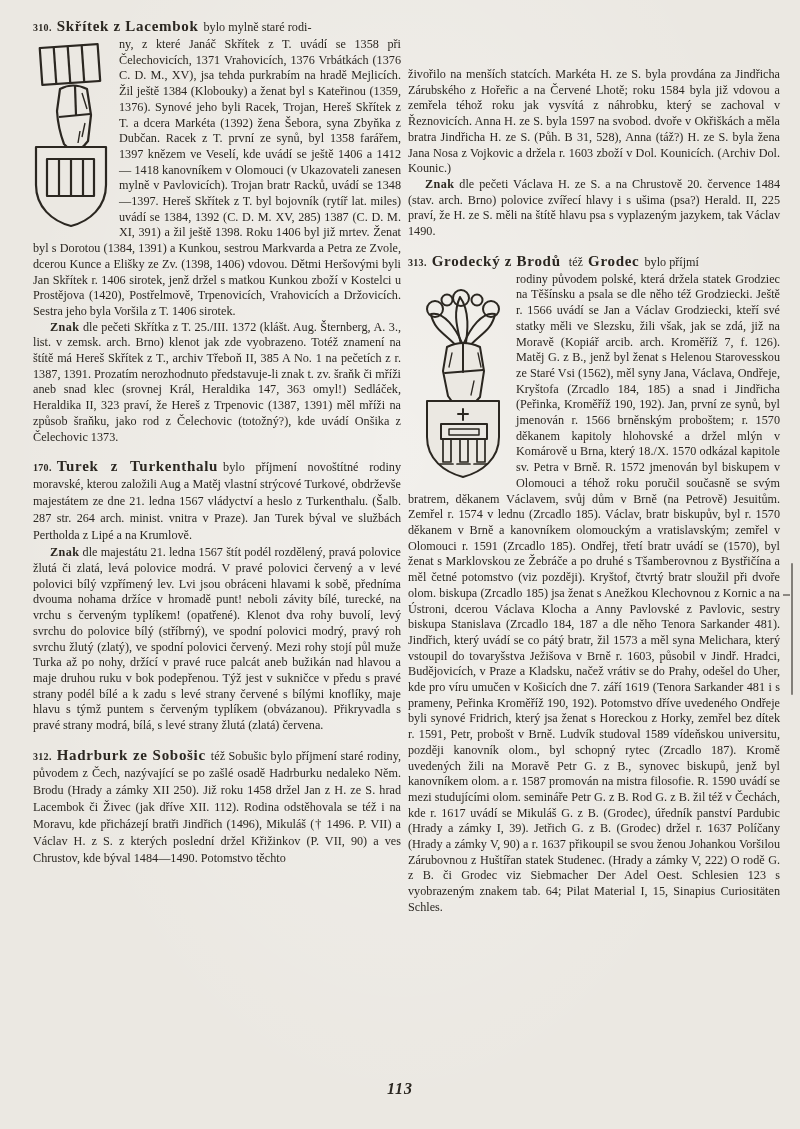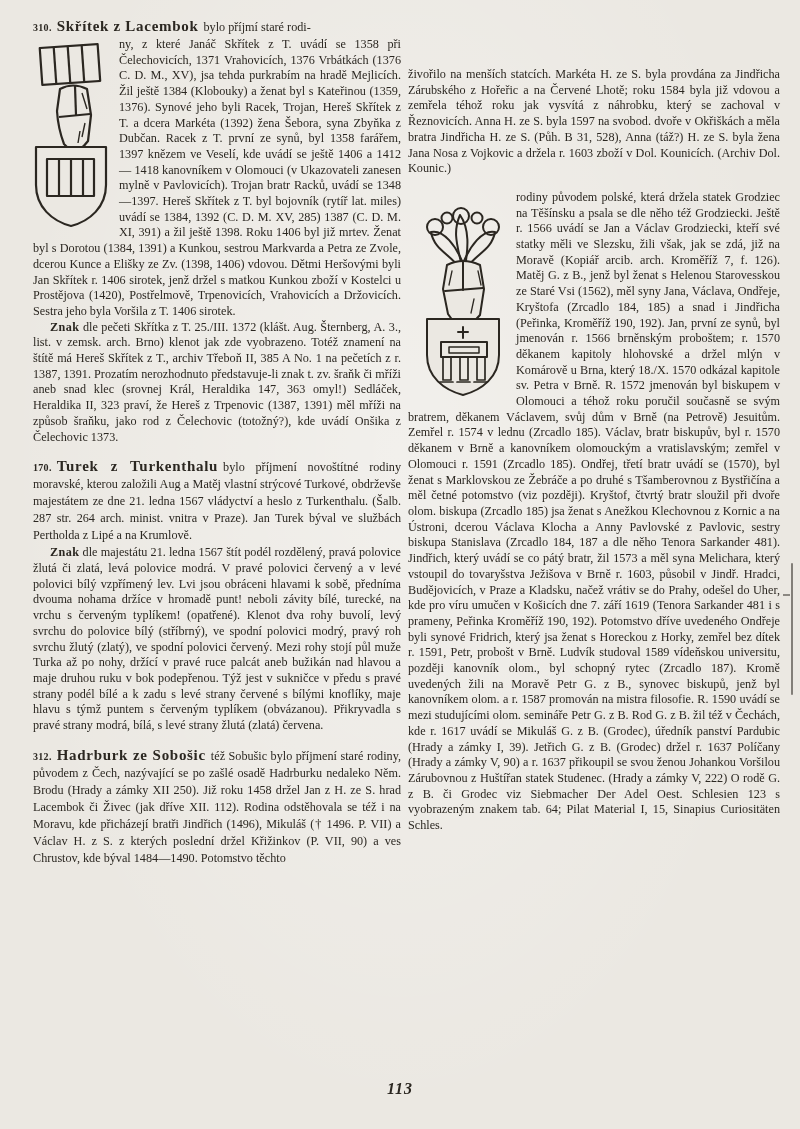--- a/index.html
+++ b/index.html
@@ -47,21 +47,21 @@
   }
 </style>
 </head>
 <body>
 
 <div class="page">
 
   <div class="col col-left">
 
     <div class="entry">
-      <p class="head"><b class="eno">310.</b><b class="ename">Skřítek z Lacembok</b><span>bylo příjmí staré rodi-</span></p>
+      <p class="head"><b class="eno">310.</b><b class="ename">Skřítek z Lacembok</b><span>bylo mylně staré rodi-</span></p>
       <div class="body">
         <div class="crest crest-310">
           <svg viewBox="0 0 76 192" xmlns="http://www.w3.org/2000/svg">
             <g fill="none" stroke="#2b2721" stroke-width="2.2" stroke-linejoin="round">
 
               <g transform="rotate(-4 37 26)">
                 <rect x="8" y="7" width="58" height="37" fill="#ebe8e2"></rect>
                 <line x1="22" y1="7" x2="22" y2="44"></line>
                 <line x1="36" y1="7" x2="36" y2="44"></line>
                 <line x1="50" y1="7" x2="50" y2="44"></line>
@@ -92,22 +92,24 @@
 
     <div class="entry">
       <p class="head"><b class="eno">312.</b><b class="ename">Hadrburk ze Sobošic</b><span>též Sobušic bylo příjmení staré rodiny, původem z Čech, nazývající se po zašlé osadě Hadrburku nedaleko Něm. Brodu (Hrady a zámky XII 250). Již roku 1458 držel Jan z H. ze S. hrad Lacembok či Živec (jak dříve XII. 112). Rodina odstěhovala se též i na Moravu, kde přicházejí bratři Jindřich (1496), Mikuláš († 1496. P. VII) a Václav H. z S. z kterých poslední držel Křižinkov (P. VII, 90) a ves Chrustov, kde býval 1484—1490. Potomstvo těchto</span></p>
     </div>
 
   </div>
 
   <div class="col col-right">
 
     <p class="cont-para"><span>živořilo na menších statcích. Markéta H. ze S. byla provdána za Jindřicha Zárubského z Hořeřic a na Červené Lhotě; roku 1584 byla již vdovou a zemřela téhož roku jak vysvítá z náhrobku, který se zachoval v Řeznovicích. Anna H. ze S. byla 1597 na svobod. dvoře v Okřiškách a měla bratra Jindřicha H. ze S. (Půh. B 31, 528), Anna (táž?) H. ze S. byla žena Jana Nosa z Vojkovic a držela r. 1603 zboží v Dol. Kounicích. (Archiv Dol. Kounic.)</span></p>
+    <p class="znak"><b>Znak</b><span> dle pečeti Václava H. ze S. a na Chrustově 20. července 1484 (stav. arch. Brno) polovice zvířecí hlavy i s ušima (psa?) Herald. II, 225 praví, že H. ze S. měli na štítě hlavu psa s vyplazeným jazykem, tak Václav 1490.</span></p>
 
     <div class="entry">
+      <p class="head"><b class="eno">313.</b><b class="ename">Grodecký z Brodů</b><span> též </span><b class="ename2">Grodec</b><span> bylo příjmí</span></p>
       <div class="body">
         <div class="crest crest-313">
           <svg viewBox="0 0 78 194" xmlns="http://www.w3.org/2000/svg">
             <g fill="none" stroke="#2b2721" stroke-width="2" stroke-linejoin="round" stroke-linecap="round">
 
               <path d="M38,62 C34,42 28,28 36,10 C46,24 44,44 41,62"></path>
               <path d="M35,62 C24,48 10,44 7,27 C20,24 32,42 38,56"></path>
               <path d="M43,62 C54,48 68,44 71,27 C58,24 46,42 40,56"></path>
               <circle cx="11" cy="22" r="8"></circle>
               <circle cx="37" cy="11" r="8"></circle>

